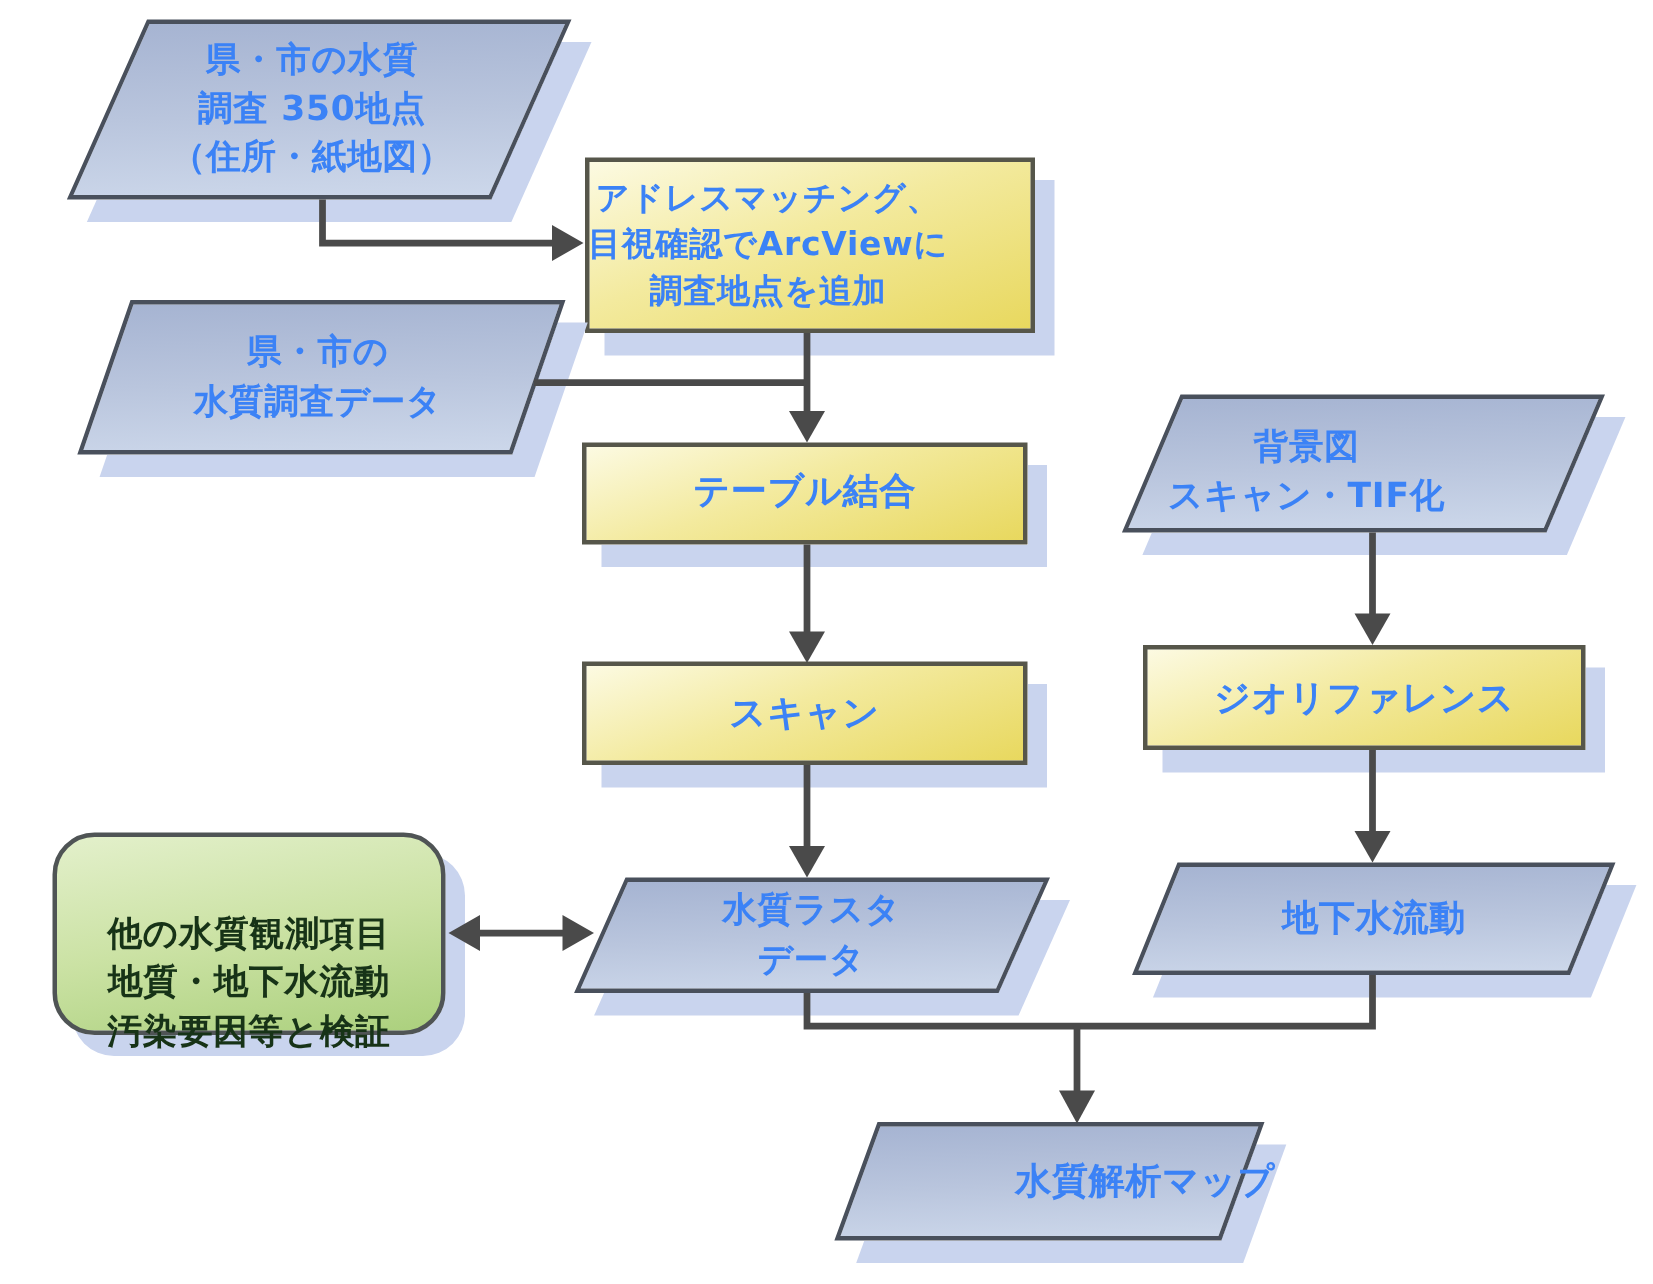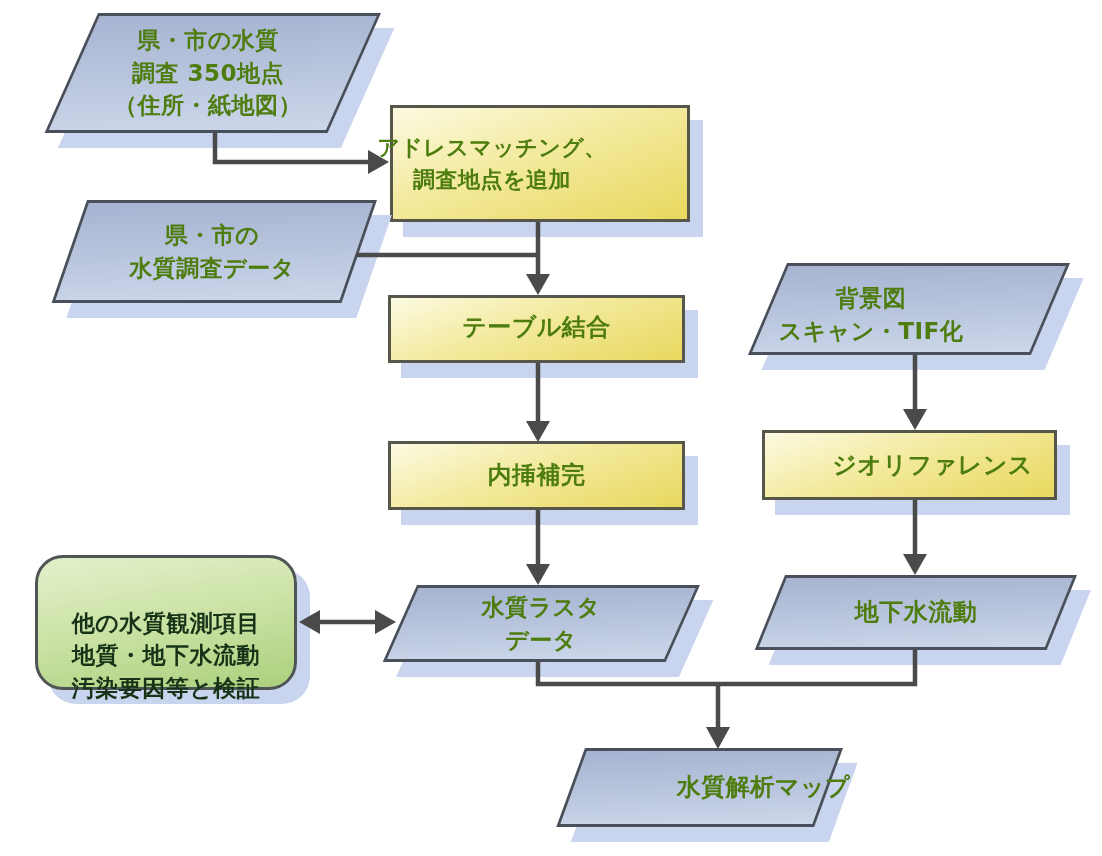--- a/index.html
+++ b/index.html
@@ -27,21 +27,21 @@
   
   .note{
     border:3px solid #4f5455;
     border-radius:28px;
     background:linear-gradient(170deg,#e3f0cb 0%,#cbe2a4 50%,#abd07d 100%);
     box-shadow:13px 14px 0 0 #c9d4ee;
   }
   .label{
     position:absolute;z-index:5;
     display:flex;flex-direction:column;justify-content:center;align-items:center;
-    text-align:center;font-weight:bold;color:#4d7c0f;
+    text-align:center;font-weight:bold;color:#3b82f6;
     font-size:23px;line-height:1.42;letter-spacing:0.5px;
     pointer-events:none;
   }
   .label span{display:block;white-space:nowrap;}
   .connectors{
     position:absolute;left:0;top:0;width:1102px;height:856px;
     z-index:4;pointer-events:none;
   }
   .connectors path{stroke:#4a4a4a;stroke-width:4.5;fill:none;}
   .connectors polygon{fill:#4a4a4a;stroke:none;}
@@ -103,44 +103,45 @@
     <path d="M718 684 L718 729"></path>
     <polygon points="706,727 730,727 718,749"></polygon>
   </svg>
 
   <div class="label" style="left:58px;top:13px;width:300px;height:120px;">
     <span>県・市の水質</span>
     <span>調査 350地点</span>
     <span>（住所・紙地図）</span>
   </div>
 
-  <div class="label" style="left:370px;top:105px;width:244px;height:117px;font-size:22px;justify-content:center;">
+  <div class="label" style="left:390px;top:105px;width:244px;height:117px;font-size:22px;justify-content:center;">
     <span>アドレスマッチング、</span>
+    <span>目視確認でArcViewに</span>
     <span>調査地点を追加</span>
   </div>
 
   <div class="label" style="left:62px;top:200px;width:300px;height:103px;">
     <span>県・市の</span>
     <span>水質調査データ</span>
   </div>
 
   <div class="label" style="left:388px;top:295px;width:297px;height:64px;font-size:24px;">
     <span>テーブル結合</span>
   </div>
 
   <div class="label" style="left:388px;top:441px;width:297px;height:69px;font-size:24px;">
-    <span>内挿補完</span>
+    <span>スキャン</span>
   </div>
 
   <div class="label" style="left:721px;top:263px;width:300px;height:104px;">
     <span>背景図</span>
     <span>スキャン・TIF化</span>
   </div>
 
-  <div class="label" style="left:762px;top:430px;width:295px;height:70px;font-size:24px;padding-left:23px;">
+  <div class="label" style="left:762px;top:430px;width:295px;height:70px;font-size:24px;">
     <span>ジオリファレンス</span>
   </div>
 
   <div class="label" style="left:766px;top:575px;width:300px;height:75px;font-size:24px;">
     <span>地下水流動</span>
   </div>
 
   <div class="label" style="left:35px;top:588px;width:262px;height:135px;color:#173317;">
     <span>他の水質観測項目</span>
     <span>地質・地下水流動</span>

